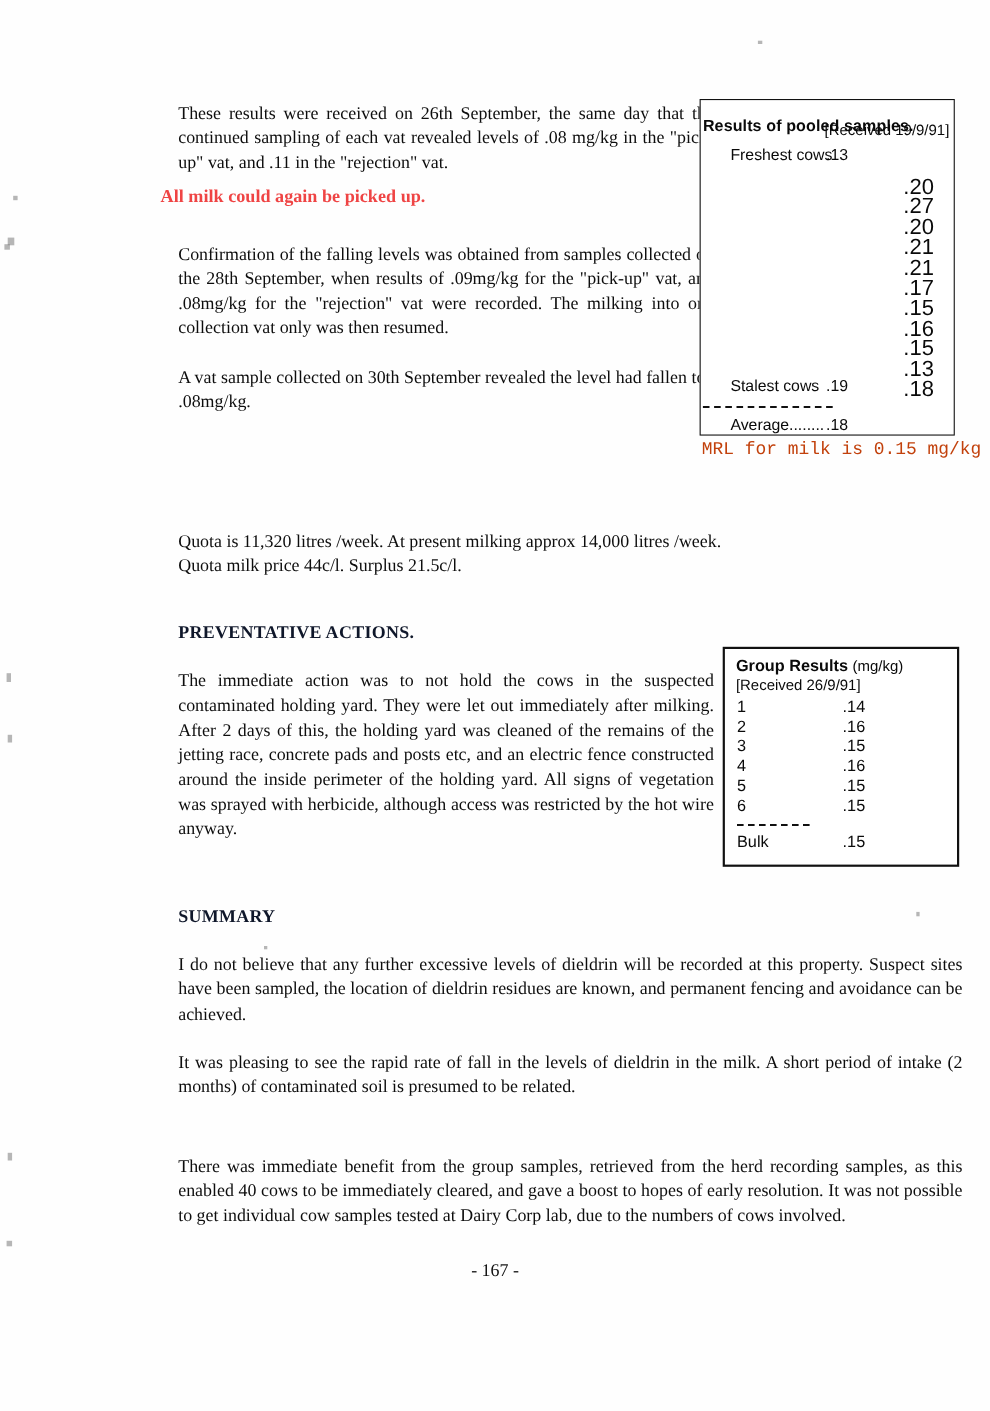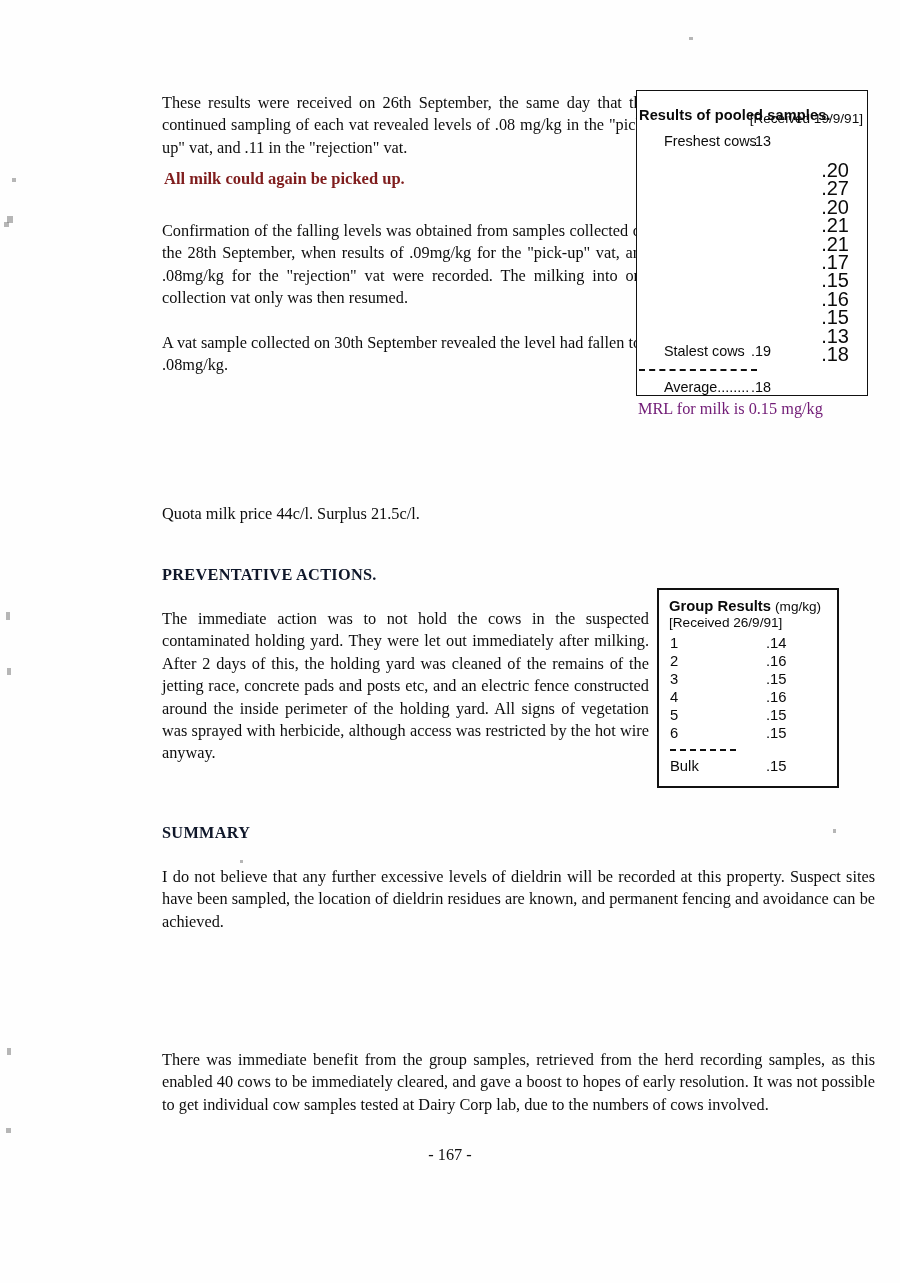--- a/index.html
+++ b/index.html
@@ -40,35 +40,35 @@
     position: absolute;
     left: 162px;
     font-family: "Liberation Serif", serif;
     font-weight: bold;
     font-size: 16.3px;
     letter-spacing: 0.3px;
     color: #0f172a;
   }
   .bold-line {
     position: absolute;
-    left: 164px;
+    left: 146px;
     font-family: "Liberation Serif", serif;
     font-weight: bold;
     font-size: 16.5px;
-    color: #7f1d1d;
+    color: #ef4444;
     text-align: right;
   }
 
   .mrl-caption {
     position: absolute;
     left: 638px;
     top: 399px;
-    font-family: Liberation Serif, serif;
+    font-family: Liberation Mono, monospace;
     font-size: 16.3px;
-    color: #701a75;
+    color: #c2410c;
     white-space: nowrap;
   }
 
   .page-number {
     position: absolute;
     top: 1145px;
     left: 0;
     width: 900px;
     text-align: center;
     font-family: "Liberation Serif", serif;
@@ -87,21 +87,21 @@
   #box-pooled {
     left: 636px;
     top: 90px;
     width: 232px;
     height: 306px;
     border: 1.6px solid #111;
   }
   #box-group {
     left: 657px;
     top: 588px;
-    width: 182px;
+    width: 215px;
     height: 200px;
     border: 2.2px solid #111;
     text-decoration: underline;
   }
 
   .box-title {
     font-weight: bold;
     font-size: 14.6px;
     line-height: 16px;
     white-space: nowrap;
@@ -201,30 +201,32 @@
 
   <div class="para narrow" style="top:92px;">These results were received on 26th September, the same day that the continued sampling of each vat revealed levels of .08 mg/kg in the "pick-up" vat, and .11 in the "rejection" vat.</div>
 
   <div class="bold-line" style="top:169px;">All milk could again be picked up.</div>
 
   <div class="para narrow" style="top:220px;">Confirmation of the falling levels was obtained from samples collected on the 28th September, when results of .09mg/kg for the "pick-up" vat, and .08mg/kg for the "rejection" vat were recorded. The milking into one collection vat only was then resumed.</div>
 
   <div class="para narrow nojust" style="top:332px;">A vat sample collected on 30th September revealed the level had fallen to .08mg/kg.</div>
 
 
+  <div class="para wide nojust" style="top:481px;">Quota is 11,320 litres /week.  At present milking approx 14,000 litres /week.</div>
   <div class="para wide nojust" style="top:503px;">Quota milk price 44c/l. Surplus 21.5c/l.</div>
 
   <div class="heading" style="top:565px;">PREVENTATIVE ACTIONS.</div>
 
   <div class="para narrow" style="top:608px;">The immediate action was to not hold the cows in the suspected contaminated holding yard. They were let out immediately after milking. After 2 days of this, the holding yard was cleaned of the remains of the jetting race, concrete pads and posts etc, and an electric fence constructed around the inside perimeter of the holding yard. All signs of vegetation was sprayed with herbicide, although access was restricted by the hot wire anyway.</div>
 
   <div class="heading" style="top:823px;">SUMMARY</div>
 
   <div class="para wide" style="top:866px;">I do not believe that any further excessive levels of dieldrin will be recorded at this property. Suspect sites have been sampled, the location of dieldrin residues are known, and permanent fencing and avoidance can be achieved.</div>
 
+  <div class="para wide" style="top:955px;">It was pleasing to see the rapid rate of fall in the levels of dieldrin in the milk. A short period of intake (2 months) of contaminated soil is presumed to be related.</div>
 
   <div class="para wide" style="top:1020px;margin-top:29px;">There was immediate benefit from the group samples, retrieved from the herd recording samples, as this enabled 40 cows to be immediately cleared, and gave a boost to hopes of early resolution. It was not possible to get individual cow samples tested at Dairy Corp lab, due to the numbers of cows involved.</div>
 
   <div class="page-number">- 167 -</div>
 
   <div class="databox" id="box-pooled">
 
     <div class="box-title">Results of pooled samples.</div>
 
     <div class="box-subtitle">[Received 19/9/91]</div>

